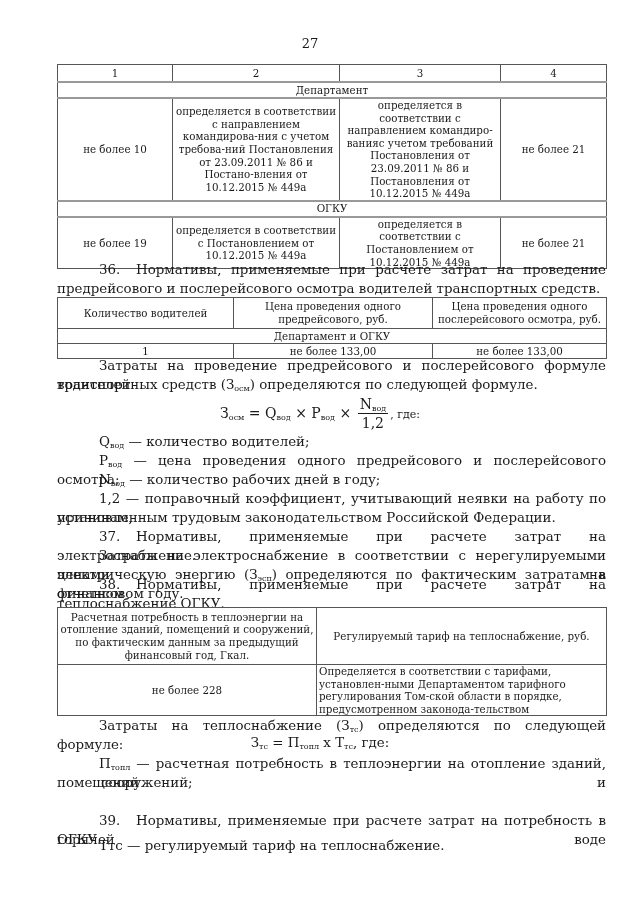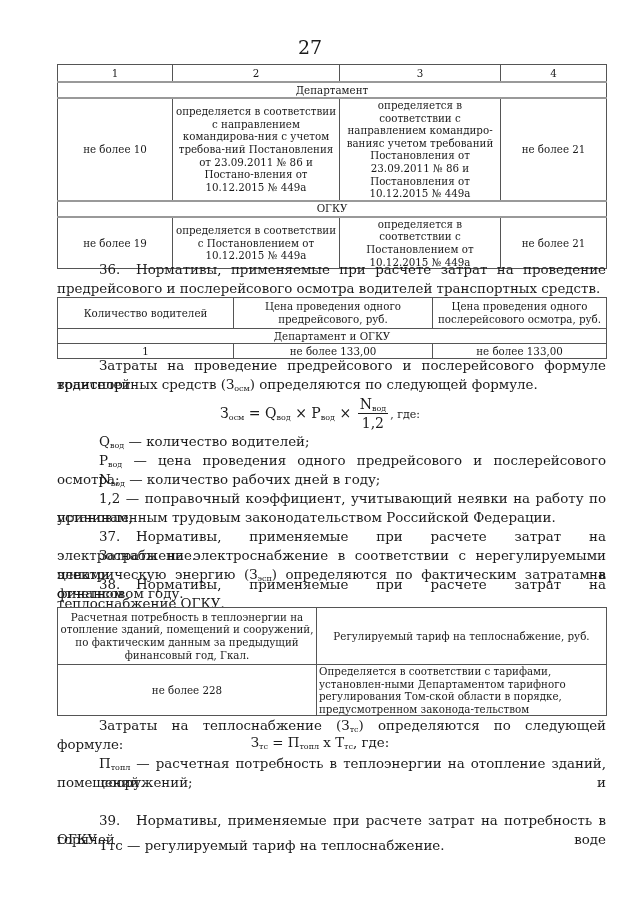--- a/index.html
+++ b/index.html
@@ -3,21 +3,21 @@
 <meta charset="utf-8">
 <style>
   html, body { margin: 0; padding: 0; background: #ffffff; }
   body {
     width: 640px; height: 905px; position: relative; overflow: hidden;
     font-family: "DejaVu Serif", "Liberation Serif", serif;
     color: #1a1a1a;
   }
   .page-num {
     position: absolute; top: 36px; left: 0; width: 620px;
-    text-align: center; font-size: 19px;
+    text-align: center; font-size: 13px;
   }
   table { border-collapse: collapse; position: absolute; table-layout: fixed; }
   td {
     border: 1px solid #555; text-align: center; vertical-align: middle;
     font-size: 10.3px; line-height: 12.6px; padding: 0 2px;
   }
   #t1 { left: 57px; top: 64px; width: 549px; }
   #t1 .hdr td { height: 16px; border-bottom: 2px solid #999; }
   #t1 .sec td { height: 14px; border-bottom: 2px solid #999; }
   #t1 .rowa td { height: 89px; }

